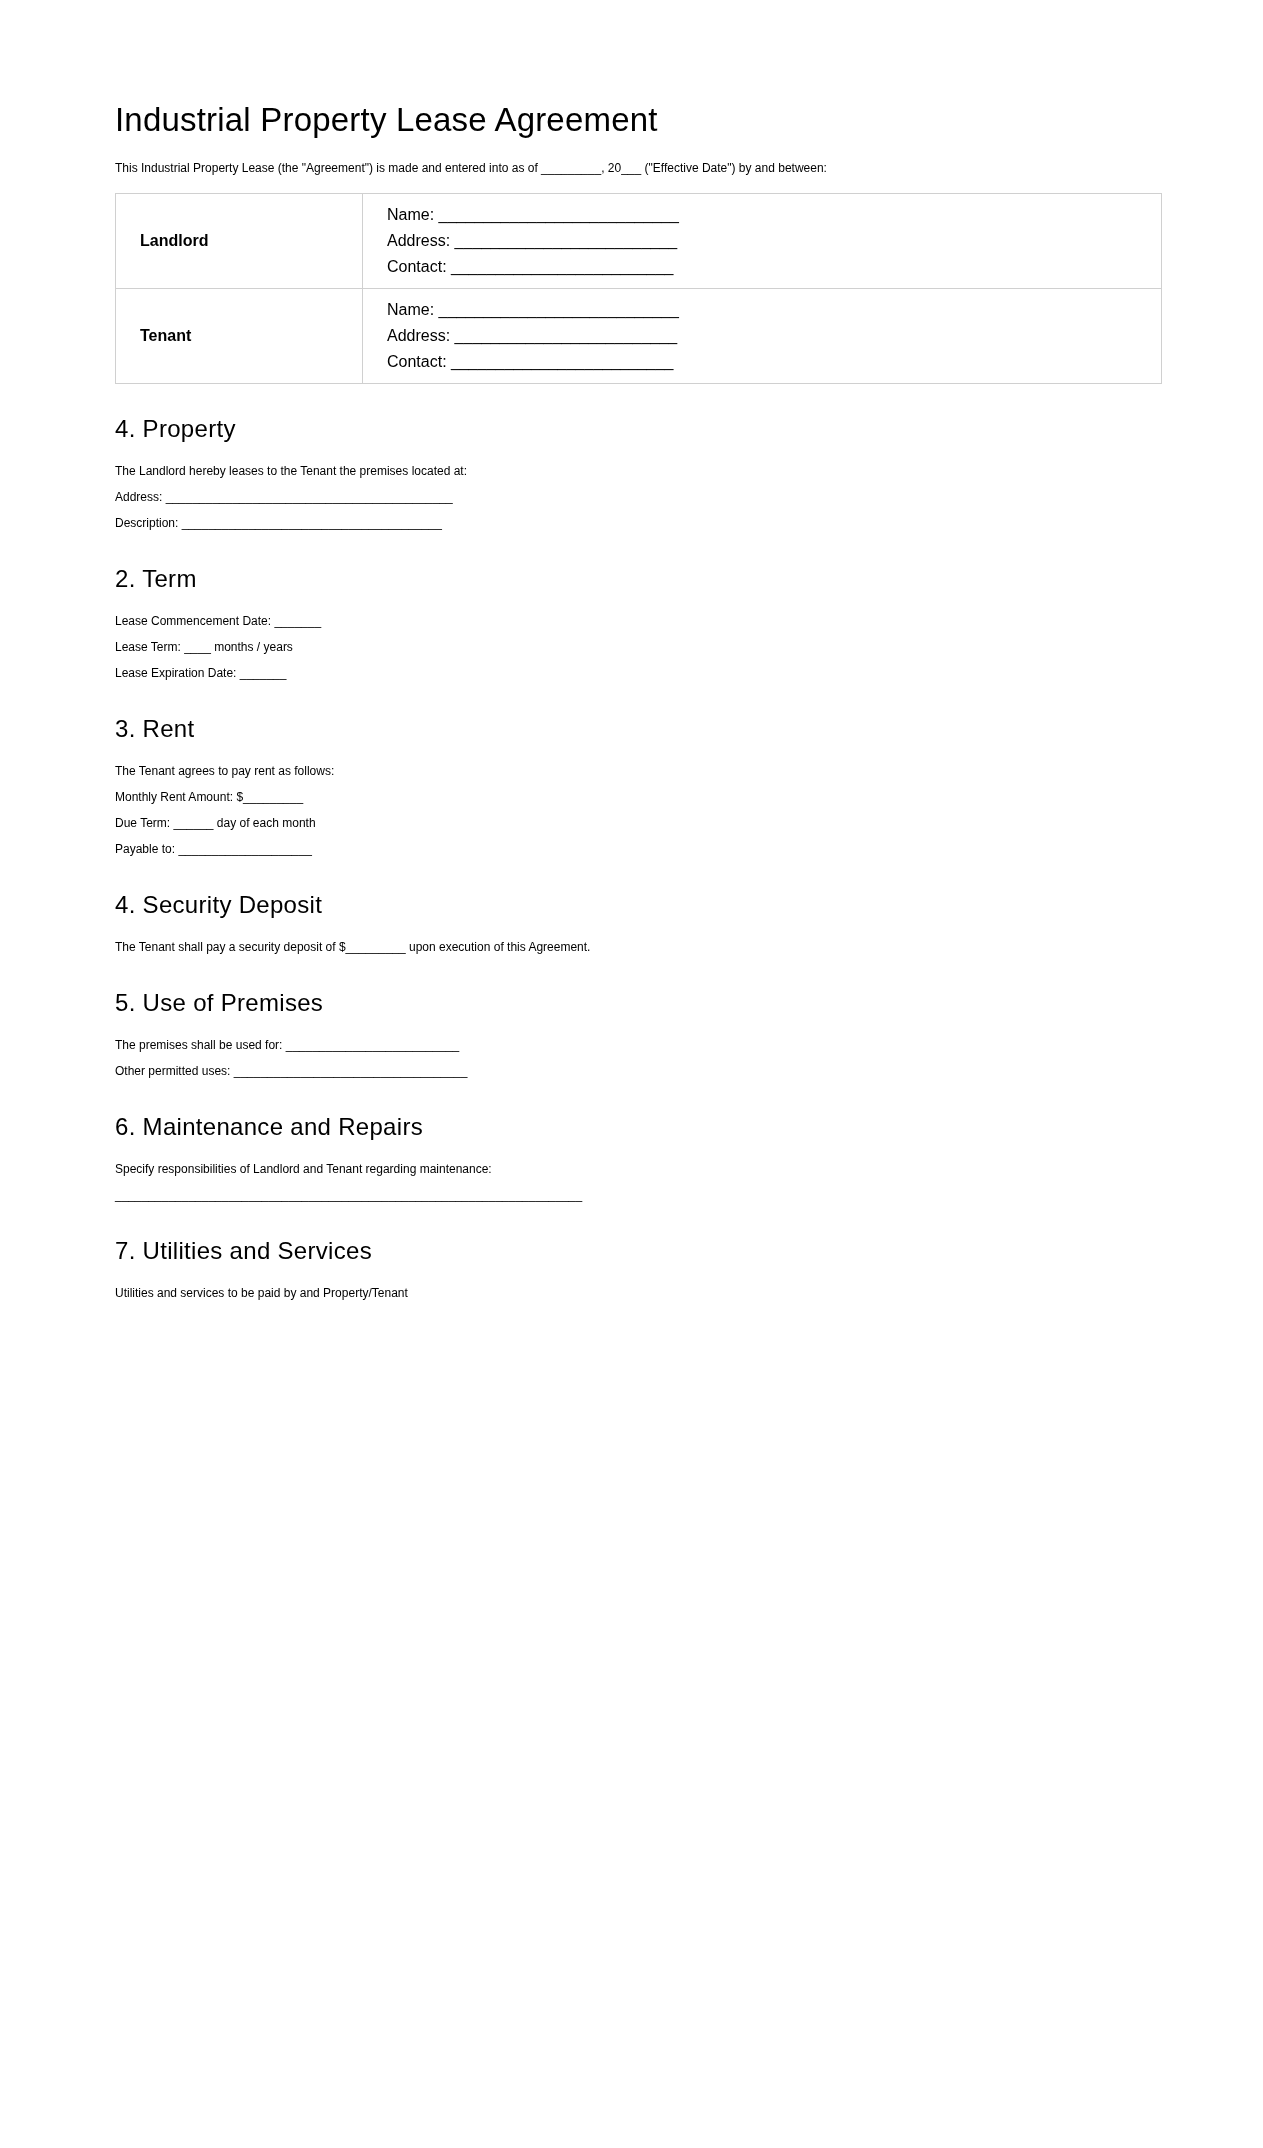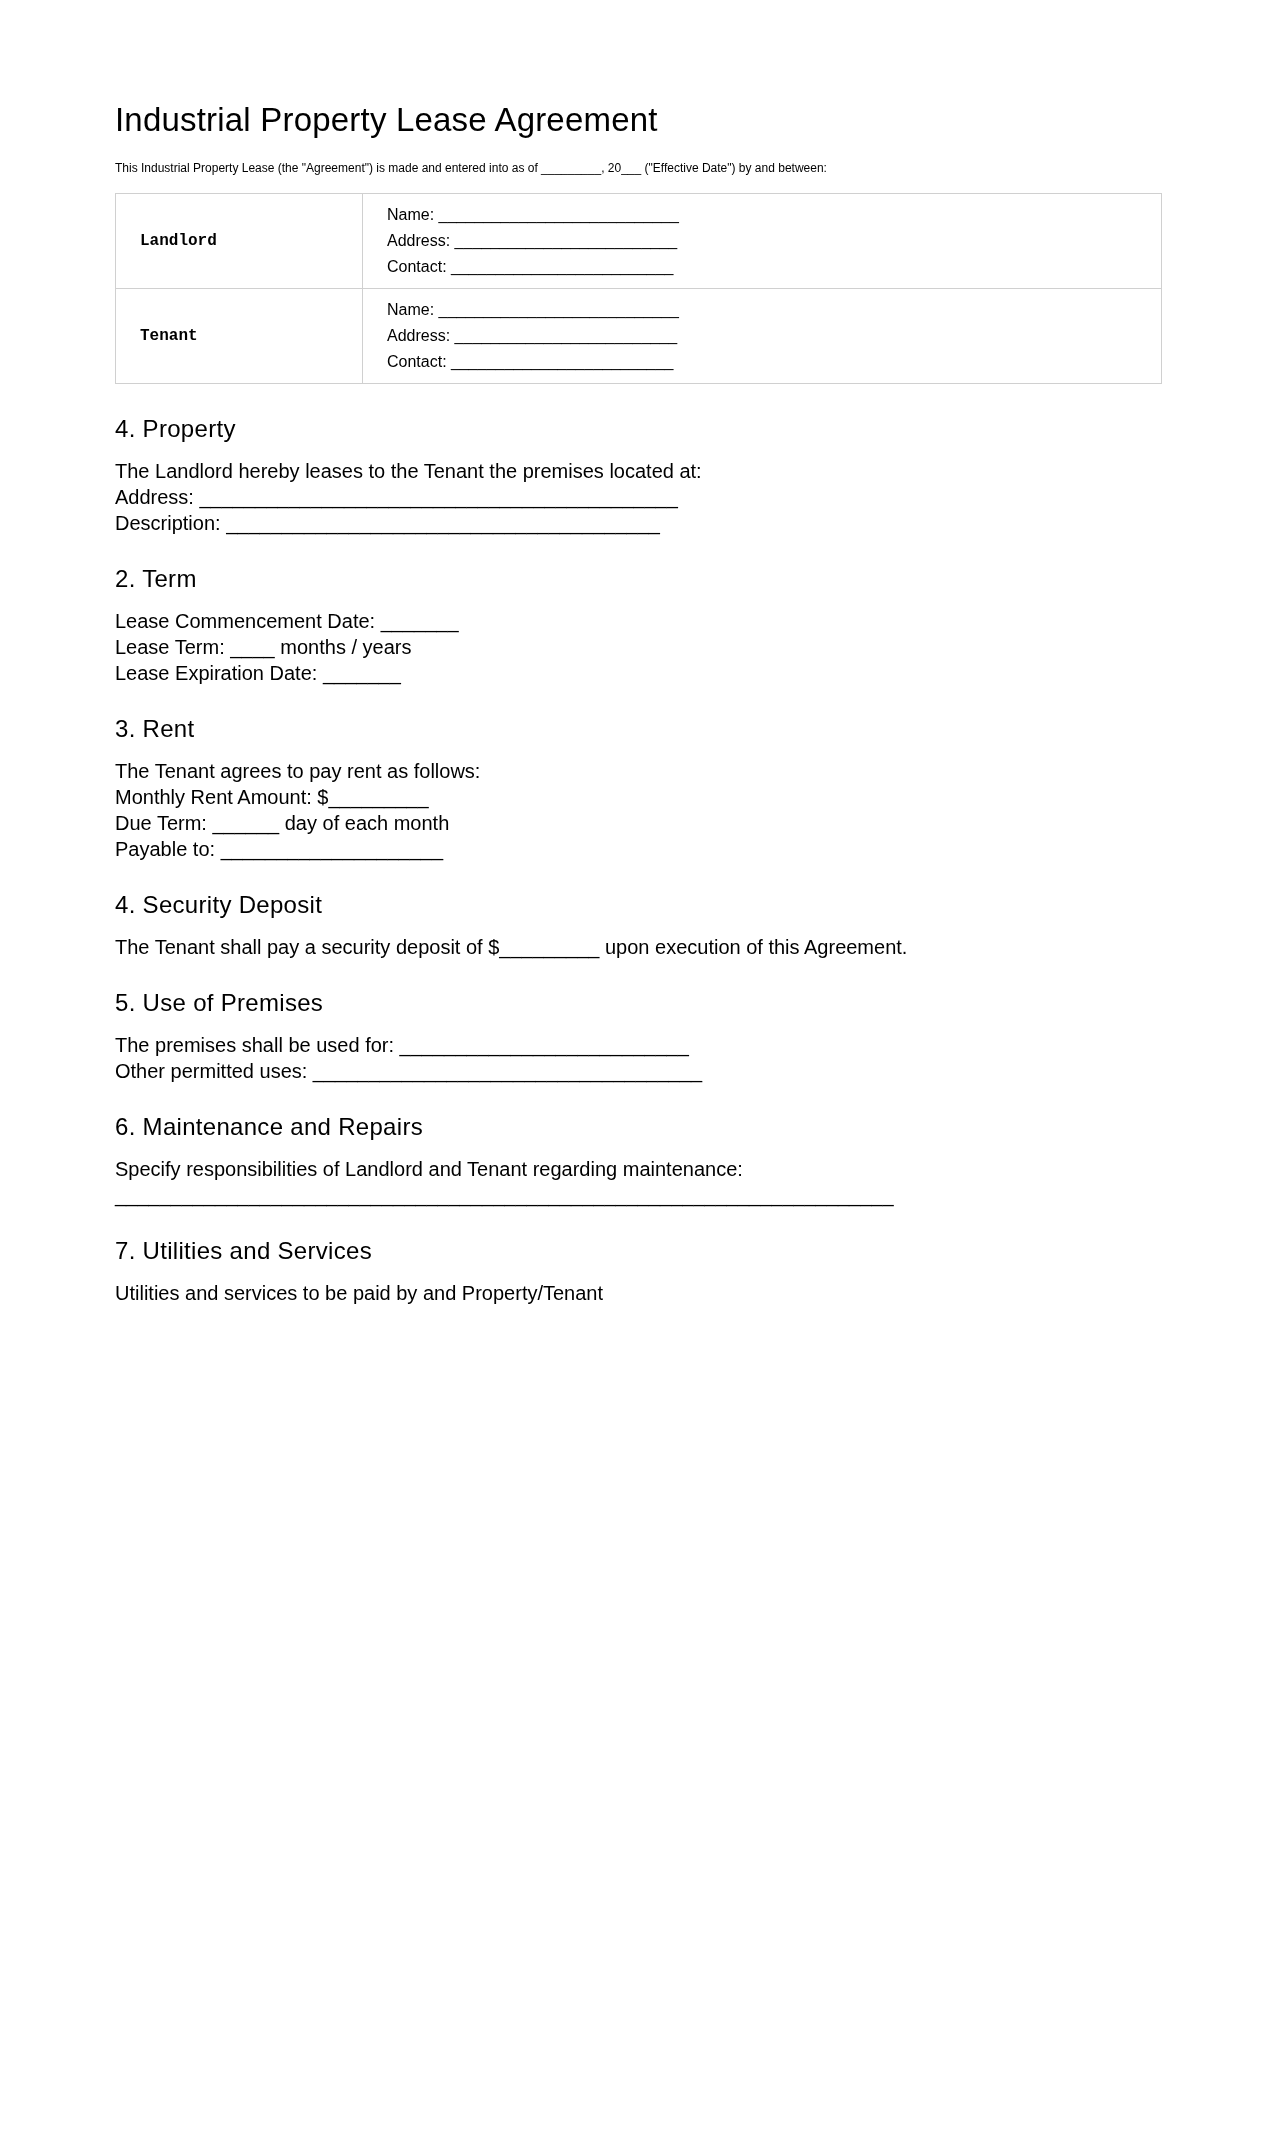--- a/index.html
+++ b/index.html
@@ -43,35 +43,34 @@
       margin-bottom: 30px;
     }
     table.parties td {
       border: 1.5px solid #d0d0d0;
       vertical-align: middle;
       padding: 8px 10px 8px 24px;
     }
     table.parties td.party-label {
       width: 212px;
       font-weight: bold;
-      font-family: Liberation Mono, monospace;
     }
     table.parties td.party-details .line {
       line-height: 26px;
       height: 26px;
     }
     h2.section {
       font-size: 24px;
       font-weight: normal;
       margin: 0 0 14px 0;
       line-height: 30px;
       letter-spacing: 0.3px;
     }
     .section-body {
-      font-size: 20px;
+      font-size: 12px;
       line-height: 26px;
       margin-bottom: 28px;
     }
     .section-body .line { height: 26px; }
   </style>
 </head>
 <body>
 
 <div class="doc-viewport">
   <div class="doc">

